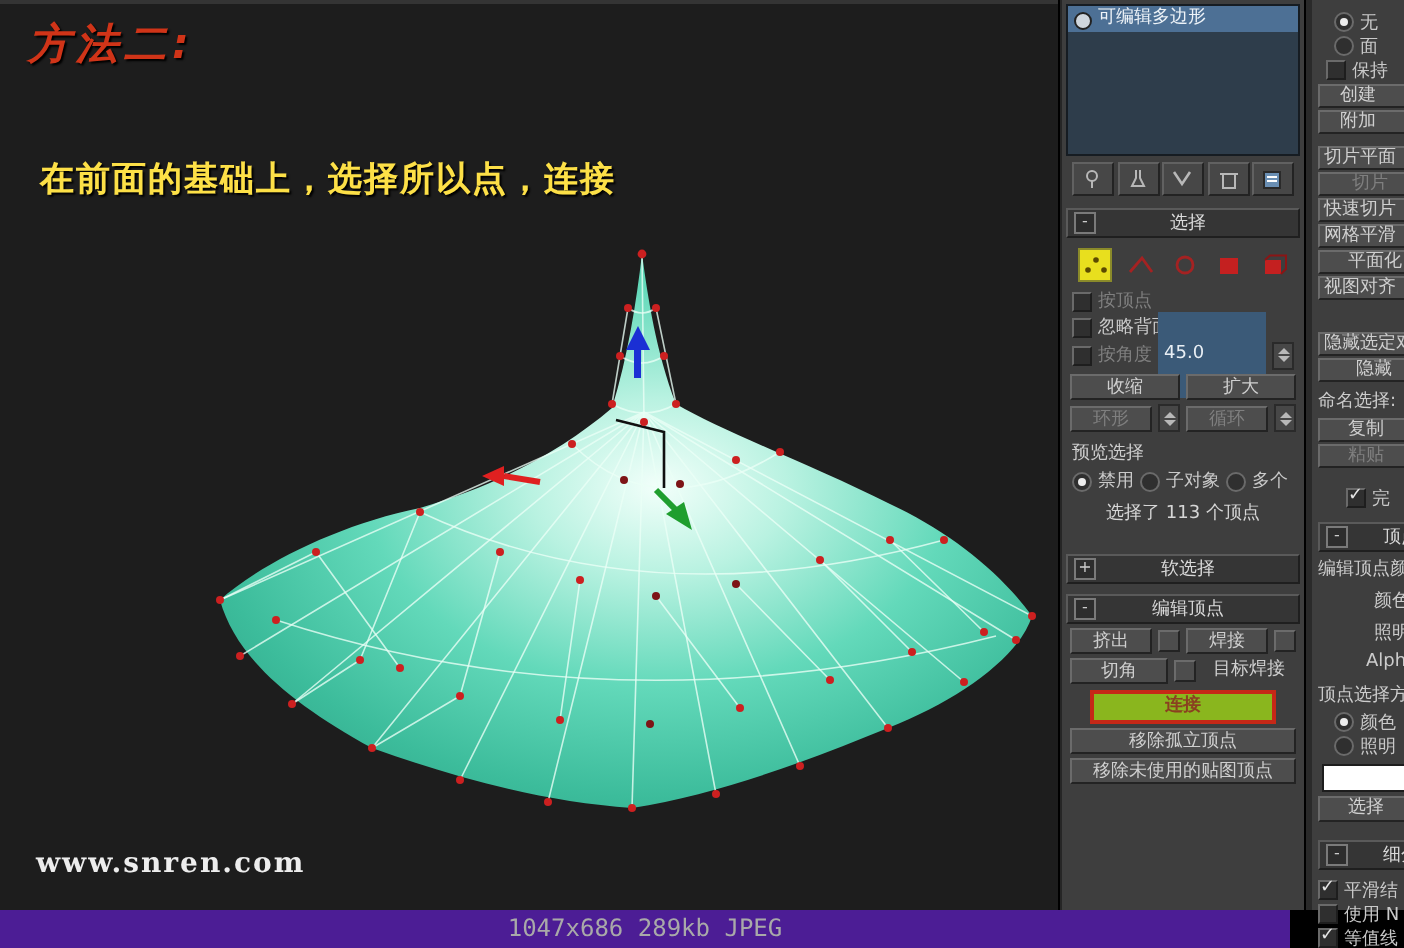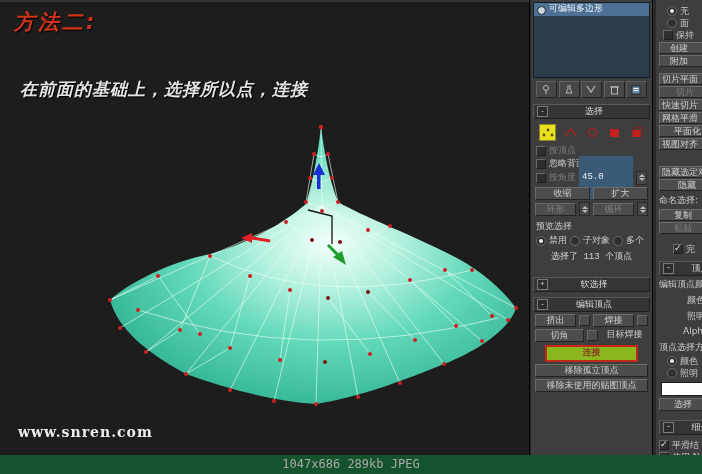--- a/index.html
+++ b/index.html
@@ -1,28 +1,28 @@
 <!DOCTYPE html>
 <html><head>
 <meta charset="utf-8">
 <style>
   html,body{margin:0;padding:0;background:#000;}
   .screen{position:relative;width:702px;height:474px;background:#000;overflow:hidden;
           font-family:"DejaVu Sans",sans-serif;-webkit-font-smoothing:antialiased;}
   
   .viewport{position:absolute;left:0;top:0;width:529px;height:455px;background:#1d1d1d;border-top:2px solid #343434;box-sizing:border-box;}
   .note-title{position:absolute;left:14px;top:6px;color:#d03418;font-size:21px;font-weight:bold;font-style:italic;letter-spacing:3px;text-shadow:1px 1px 1px #000;}
-  .note-body{position:absolute;left:20px;top:76px;color:#e5e5e5;font-size:17px;font-weight:bold;font-style:italic;letter-spacing:1px;text-shadow:1px 1px 1px #000;white-space:nowrap;}
+  .note-body{position:absolute;left:20px;top:76px;color:#fde047;font-size:17px;font-weight:bold;letter-spacing:1px;text-shadow:1px 1px 1px #000;white-space:nowrap;}
   .watermark{position:absolute;left:18px;top:422px;color:#ededed;font-family:"DejaVu Serif",serif;font-weight:bold;font-size:14px;letter-spacing:1px;}
   svg.mesh{position:absolute;left:100px;top:112px;}
   
-  .caption{position:absolute;left:0;top:455px;width:702px;height:19px;background:#14532d;color:#a9a9a9;
+  .caption{position:absolute;left:0;top:455px;width:645px;height:19px;background:#4c1d95;color:#a9a9a9;
            font-family:"DejaVu Sans Mono",monospace;font-size:12px;text-align:center;line-height:18px;}
   
-  .col1{position:absolute;left:530px;top:0;width:122px;height:455px;background:#3e3e3e;box-sizing:border-box;border-left:1px solid #262626;font-family:Liberation Mono, monospace;}
+  .col1{position:absolute;left:530px;top:0;width:122px;height:455px;background:#3e3e3e;box-sizing:border-box;border-left:1px solid #262626;}
   .col2{position:absolute;left:653px;top:0;width:120px;height:455px;background:#3e3e3e;box-sizing:border-box;border-left:3px solid #2a2a2a;padding:5px 0 0 3px;}
   .lst{margin:2px 2px 0 2px;height:74px;background:#2e3d4b;border:1px solid #161c22;}
   .lst .sel{height:13px;background:#4d7095;color:#eef3f8;font-size:9px;line-height:13px;padding-left:15px;position:relative;white-space:nowrap;overflow:hidden;}
   .lst .sel .bulb{position:absolute;left:3px;top:3px;width:7px;height:7px;border-radius:50%;background:#cfd6dd;border:1px solid #222;}
   .mtools{display:flex;justify-content:space-between;align-items:center;padding:3px 5px 1px 5px;}
   .mtool{width:19px;height:15px;background:#474747;border:1px solid #616161;border-bottom-color:#232323;border-right-color:#232323;display:flex;align-items:center;justify-content:center;}
   .hdr{margin:5px 2px 0 2px;height:13px;background:#353535;border:1px solid #5a5a5a;border-bottom-color:#1f1f1f;border-right-color:#1f1f1f;display:flex;align-items:center;font-size:9px;color:#dadada;}
   .hdr .pm{width:9px;height:9px;border:1px solid #7a7a7a;background:#2d2d2d;margin:0 3px;font-size:8px;line-height:7px;text-align:center;color:#ccc;flex:none;}
   .hdr .t{flex:1;text-align:center;padding-right:12px;white-space:nowrap;}
   .sobjs{display:flex;gap:5px;padding:5px 6px 3px 8px;align-items:center;}

